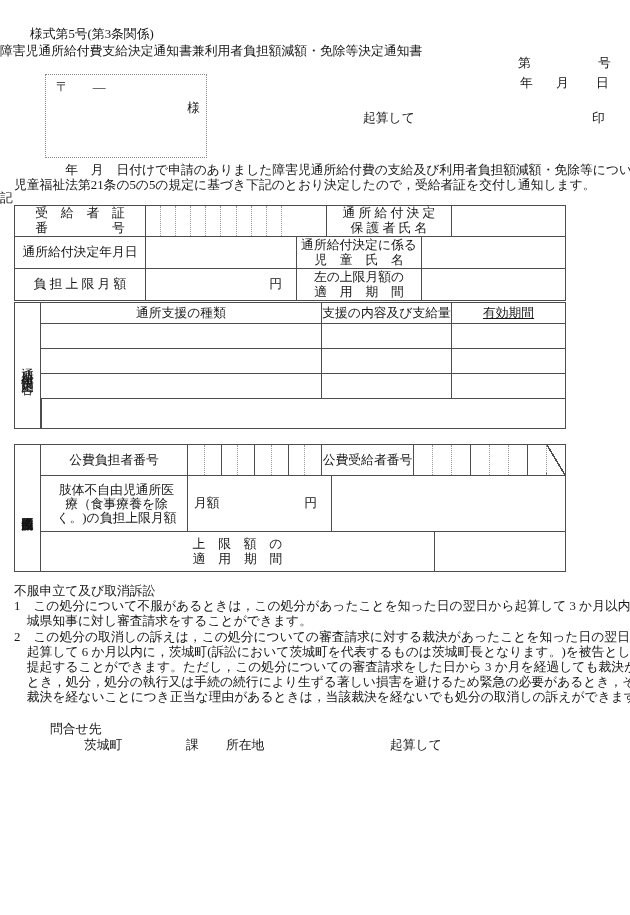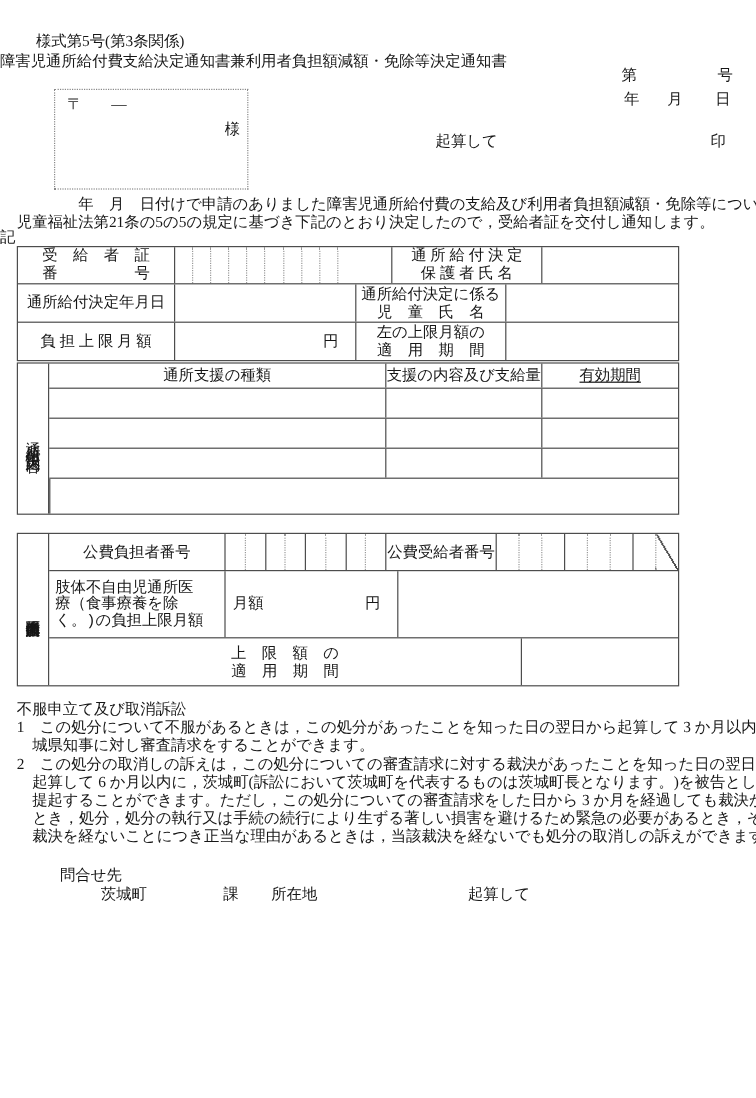--- a/index.html
+++ b/index.html
@@ -31,21 +31,21 @@
   .c { display:flex; flex-direction:column; align-items:center; justify-content:center;
        text-align:center; line-height:15px; }
   .bl { border-left:1px solid var(--ln); }
   .digits { display:flex; }
   .dg { flex:1; }
   .dg.bld { border-left:1px dotted var(--dot); }
   .dg.bls { border-left:1px solid var(--ln); }
   .slash { background:linear-gradient(to top right,
       transparent calc(50% - 0.7px), var(--ln) calc(50% - 0.7px),
       var(--ln) calc(50% + 0.7px), transparent calc(50% + 0.7px)); }
-  .left { align-items:flex-start; text-align:left; padding-left:5px;font-family:Liberation Mono, monospace; }
+  .left { align-items:center; text-align:left; padding-left:5px; }
   .yen-cell { flex-direction:row; justify-content:flex-end; padding-right:14px; }
   .ma-cell { flex-direction:row; justify-content:space-between; padding:0 14px 0 6px; }
 
   .para div { white-space:nowrap; line-height:15.2px; }
   .contact-line { position:absolute; left:14px; white-space:nowrap; }
   .contact-line span { position:absolute; white-space:nowrap; }
 </style>
 </head>
 <body>
 

